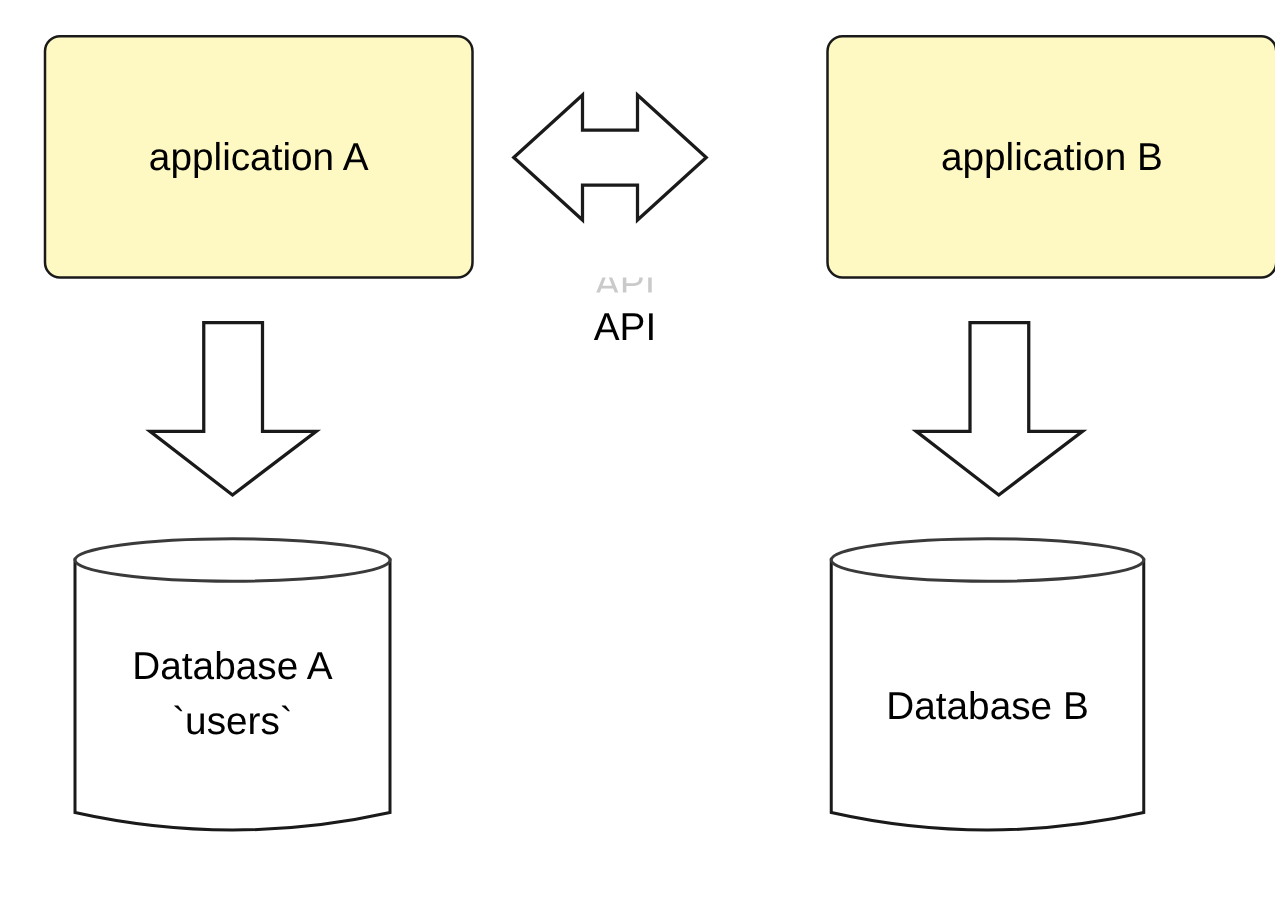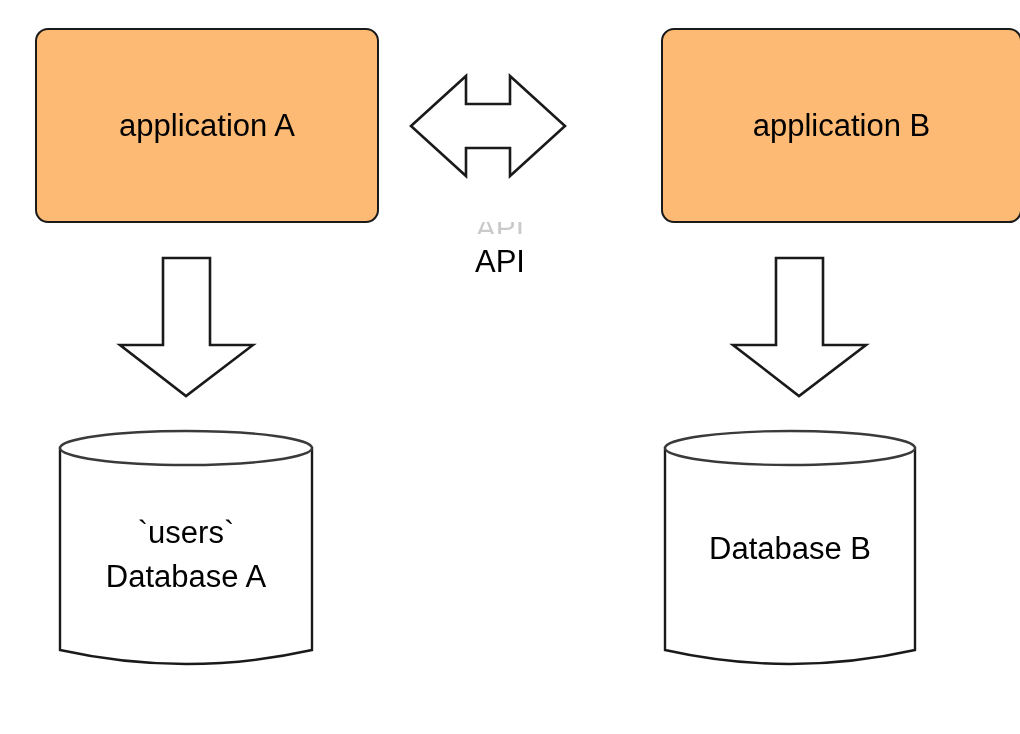--- a/index.html
+++ b/index.html
@@ -19,21 +19,21 @@
     background: #ffffff;
     overflow: hidden;
   }
 
   
   .app-box {
     position: absolute;
     box-sizing: border-box;
     border: 2.5px solid #1a1a1a;
     border-radius: 13px;
-    background: #fdba74;
+    background: #fef9c3;
     display: flex;
     flex-direction: column;
     align-items: center;
     justify-content: center;
   }
   #app-a { left: 35px; top: 28px; width: 344px; height: 195px; }
   #app-b { left: 619px; top: 28px; width: 361px; height: 195px; margin-left: 42px; }
 
   .app-line {
     font-size: 31px;
@@ -103,21 +103,21 @@
   
   .db-label {
     position: absolute;
     text-align: center;
     display: flex;
     flex-direction: column;
     align-items: center;
     justify-content: center;
   }
   #db-a-label { left: 60px;  top: 505px; width: 252px; height: 100px; }
-  #db-b-label { left: 665px; top: 499px; width: 250px; height: 100px; }
+  #db-b-label { left: 665px; top: 515px; width: 250px; height: 100px; }
   .db-line {
     font-size: 31px;
     line-height: 44px;
     color: #000000;
     white-space: nowrap;
   }
 </style>
 </head>
 <body>
 
@@ -182,22 +182,22 @@
     </g>
   </svg>
 
   <div id="api-artifact">API</div>
 
   <div id="api-label">
     <div class="api-line">API</div>
   </div>
 
   <div class="db-label" id="db-a-label">
+    <div class="db-line">Database A</div>
     <div class="db-line">`users`</div>
-    <div class="db-line">Database A</div>
   </div>
 
   <div class="db-label" id="db-b-label">
     <div class="db-line">Database B</div>
     <div class="db-line"></div>
   </div>
 
 </div>
 
 </body></html>

